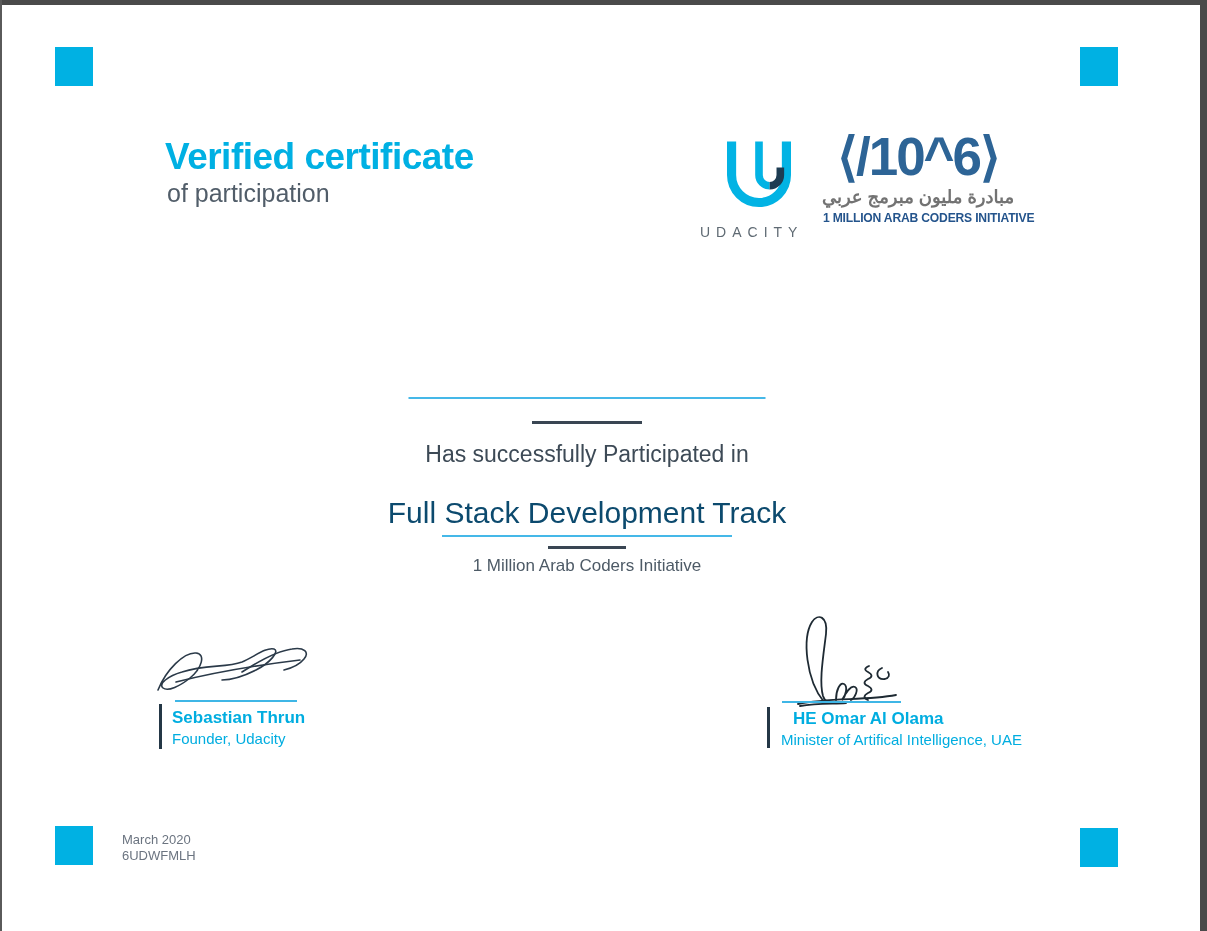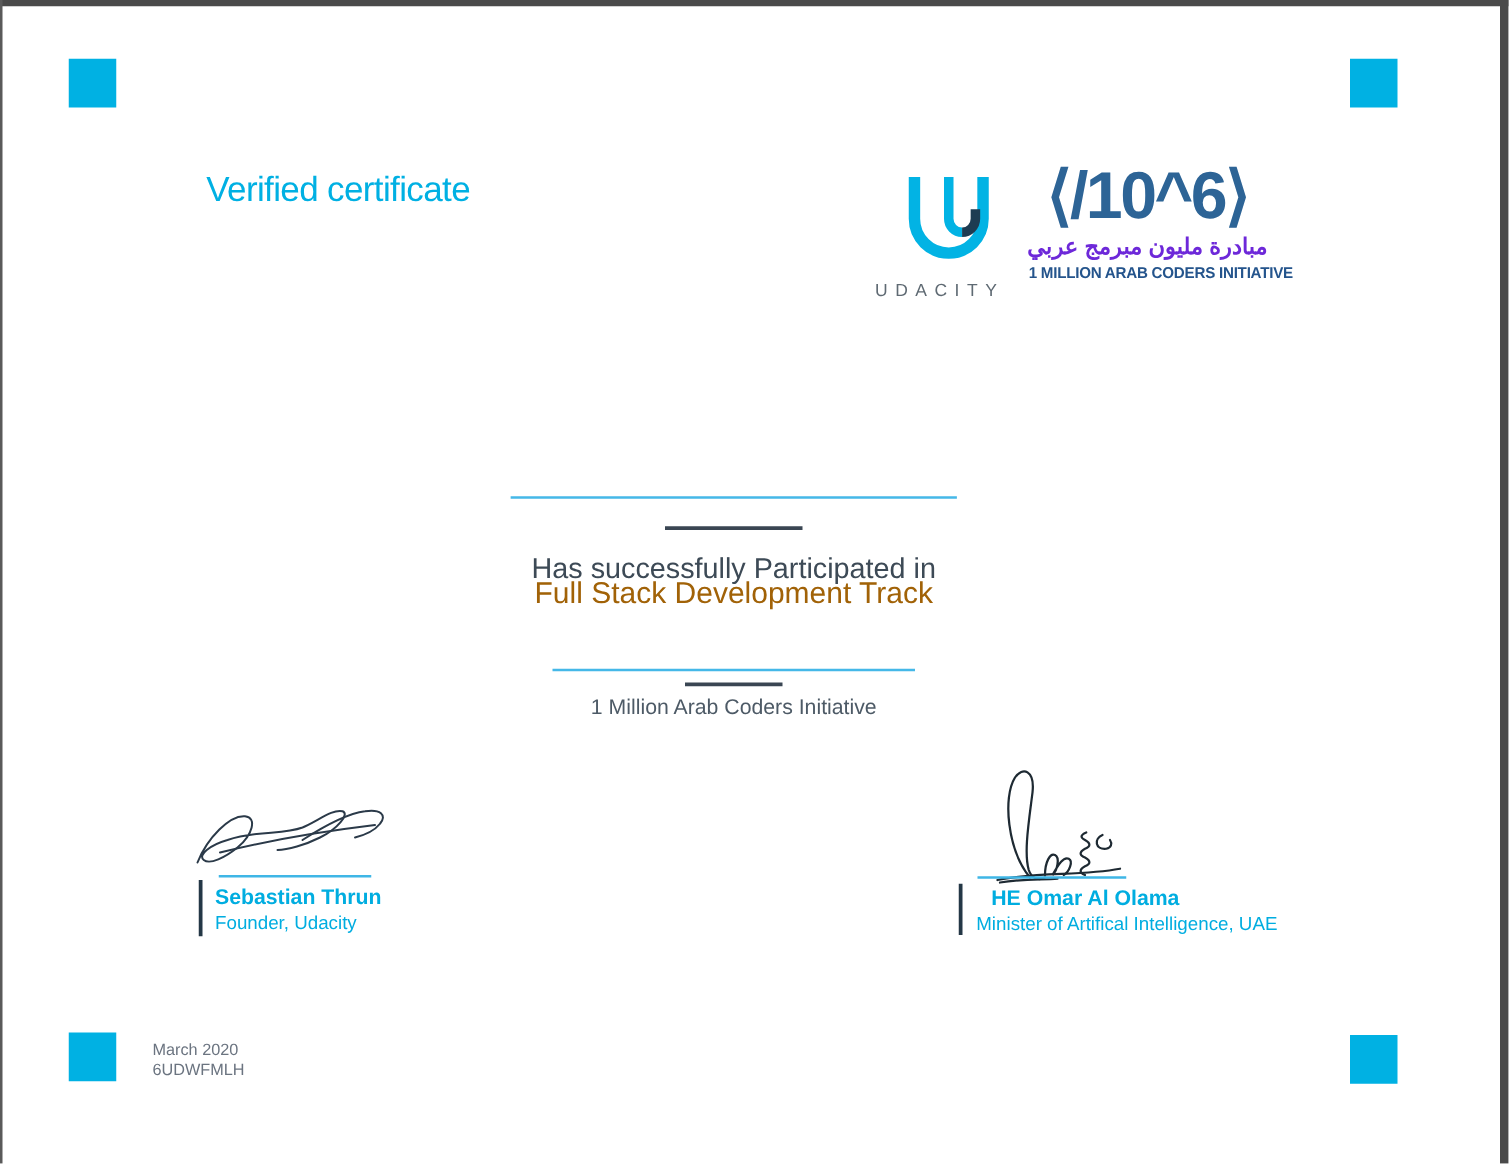--- a/index.html
+++ b/index.html
@@ -12,40 +12,40 @@
   .edge-top   { position:absolute; left:0; top:0; width:100%; height:5px; background:#4a4a4a; }
   .edge-right { position:absolute; right:0; top:0; width:7px; height:100%; background:#4a4a4a; }
   .edge-left  { position:absolute; left:0; top:0; width:2px; height:100%; background:#5a5a5a; }
 
   .corner-square { position:absolute; width:38px; height:39px; background:#00b1e3; }
   .sq-tl { left:55px;  top:47px; }
   .sq-tr { left:1080px; top:47px; }
   .sq-bl { left:55px;  top:826px; }
   .sq-br { left:1080px; top:828px; }
 
-  .cert-title   { position:absolute; left:165px; top:136px; font-size:28px; font-weight:400; color:#00b0e3; letter-spacing:-0.5px; }
+  .cert-title   { position:absolute; left:165px; top:136px; font-size:37px; font-weight:700; color:#00b0e3; letter-spacing:-0.5px; }
   .cert-subtitle{ position:absolute; left:167px; top:179px; font-size:25px; font-weight:400; color:#515d69; }
 
   
   .udacity-logo { position:absolute; left:720px; top:137px; width:78px; height:80px; }
   .udacity-wordmark { position:absolute; left:700px; top:224px; width:120px; text-align:left;
     font-size:14px; color:#5f6a73; letter-spacing:6px; font-weight:400; }
 
   
   .initiative { position:absolute; left:820px; top:128px; width:196px; text-align:center; }
   .initiative-logo { font-size:53px; font-weight:700; color:#2d6496; letter-spacing:-2px; line-height:1.1; white-space:nowrap; }
-  .initiative-arabic { margin-top:1px; font-size:18px; font-weight:700; color:#6d28d9; direction:rtl; line-height:1.2; }
+  .initiative-arabic { margin-top:1px; font-size:18px; font-weight:700; color:#737373; direction:rtl; line-height:1.2; }
   .initiative-english { margin-top:2px; font-size:12.5px; font-weight:700; color:#24548c; letter-spacing:-0.2px; white-space:nowrap; transform:scaleX(0.97); transform-origin:center; }
 
   .centered { position:absolute; left:587px; transform:translateX(-50%); white-space:nowrap; }
   .recipient-name { top:350px; font-size:31px; color:#3d4a56; }
   .name-underline { top:397px; width:357px; height:2px; background:#45b8e8; }
   .divider-a      { top:421px; width:110px; height:3px; background:#3a4653; }
   .statement      { top:441px; font-size:23px; color:#3d4a56; }
-  .track-title    { top:461px; font-size:24px; color:#a16207; }
+  .track-title    { top:496px; font-size:30px; color:#0c4a6e; }
   .track-underline{ top:535px; width:290px; height:2px; background:#45b8e8; }
   .divider-b      { top:546px; width:78px; height:3px; background:#3a4653; }
   .program-name   { top:556px; font-size:17px; color:#4d5a66; }
 
   
   .sig-line { position:absolute; height:2px; background:#3fb6e6; }
   .sig-line-left  { left:175px; top:700px; width:122px; }
   .sig-line-right { left:782px; top:701px; width:119px; }
   .sig-bar { position:absolute; width:3px; background:#243746; }
   .sig-bar-left  { left:159px; top:704px; height:45px; }
@@ -70,20 +70,21 @@
   <div class="edge-top"></div>
   <div class="edge-right"></div>
   <div class="edge-left"></div>
 
   <div class="corner-square sq-tl"></div>
   <div class="corner-square sq-tr"></div>
   <div class="corner-square sq-bl"></div>
   <div class="corner-square sq-br"></div>
 
   <div class="cert-title">Verified certificate</div>
+  <div class="cert-subtitle">of participation</div>
 
   <svg class="udacity-logo" viewBox="0 0 100 105" aria-hidden="true">
     <path d="M14,6 L14,50 A36,36 0 0 0 86,50 L86,6" fill="none" stroke="#02b3e4" stroke-width="12"></path>
     <path d="M50,6 L50,50 A14,14 0 0 0 64,64" fill="none" stroke="#02b3e4" stroke-width="10"></path>
     <path d="M64,64 A14,14 0 0 0 78,50 L78,40" fill="none" stroke="#1d3c52" stroke-width="10"></path>
   </svg>
   <div class="udacity-wordmark">UDACITY</div>
 
   <div class="initiative">
     <div class="initiative-logo">⟨/10^6⟩</div>

